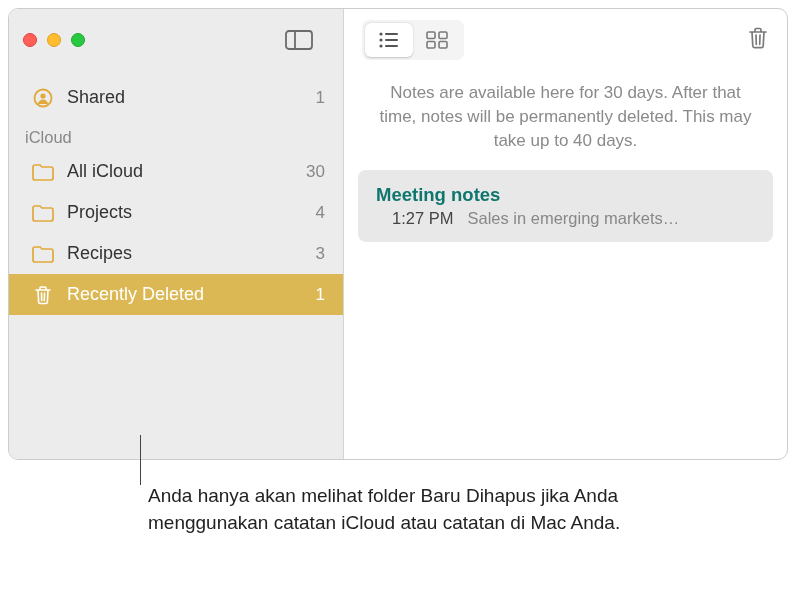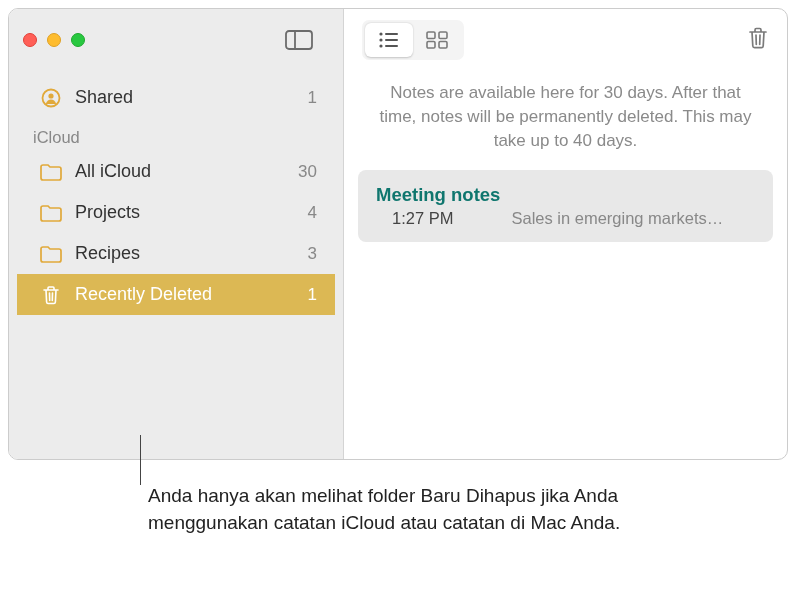--- a/index.html
+++ b/index.html
@@ -41,21 +41,21 @@
 .dot.red { background: #ff5f57; border: 0.5px solid #e14038; }
 .dot.yellow { background: #febc2e; border: 0.5px solid #dfa023; }
 .dot.green { background: #28c840; border: 0.5px solid #1fa82f; }
 .sidebar-toggle {
   margin-left: auto;
   margin-right: 10px;
   width: 40px; height: 30px;
   display: flex; align-items: center; justify-content: center;
 }
 .sidebar-toggle svg { width: 28px; height: 20px; }
-.sidebar-list { padding: 6px 8px; }
+.sidebar-list { padding: 6px 0; }
 .row {
   display: flex;
   align-items: center;
   height: 41px;
   padding: 0 18px 0 22px;
   gap: 12px;
   font-size: 18px;
   color: #333;
 }
 .row .icon { width: 24px; display: flex; justify-content: center; }
@@ -124,21 +124,21 @@
   color: #0f766e;
   margin-bottom: 3px;
 }
 .note-sub {
   font-size: 16.5px;
   color: #555;
   display: flex;
   gap: 14px;
 }
 .note-time { color: #444; margin-left: 16px; }
-.note-preview { color: #888; margin-left: 44px; }
+.note-preview { color: #888; }
 .callout-line {
   position: absolute;
   top: 435px;
   left: 140px;
   width: 1px;
   height: 50px;
   background: #444;
 }
 .callout-text {
   position: absolute;

